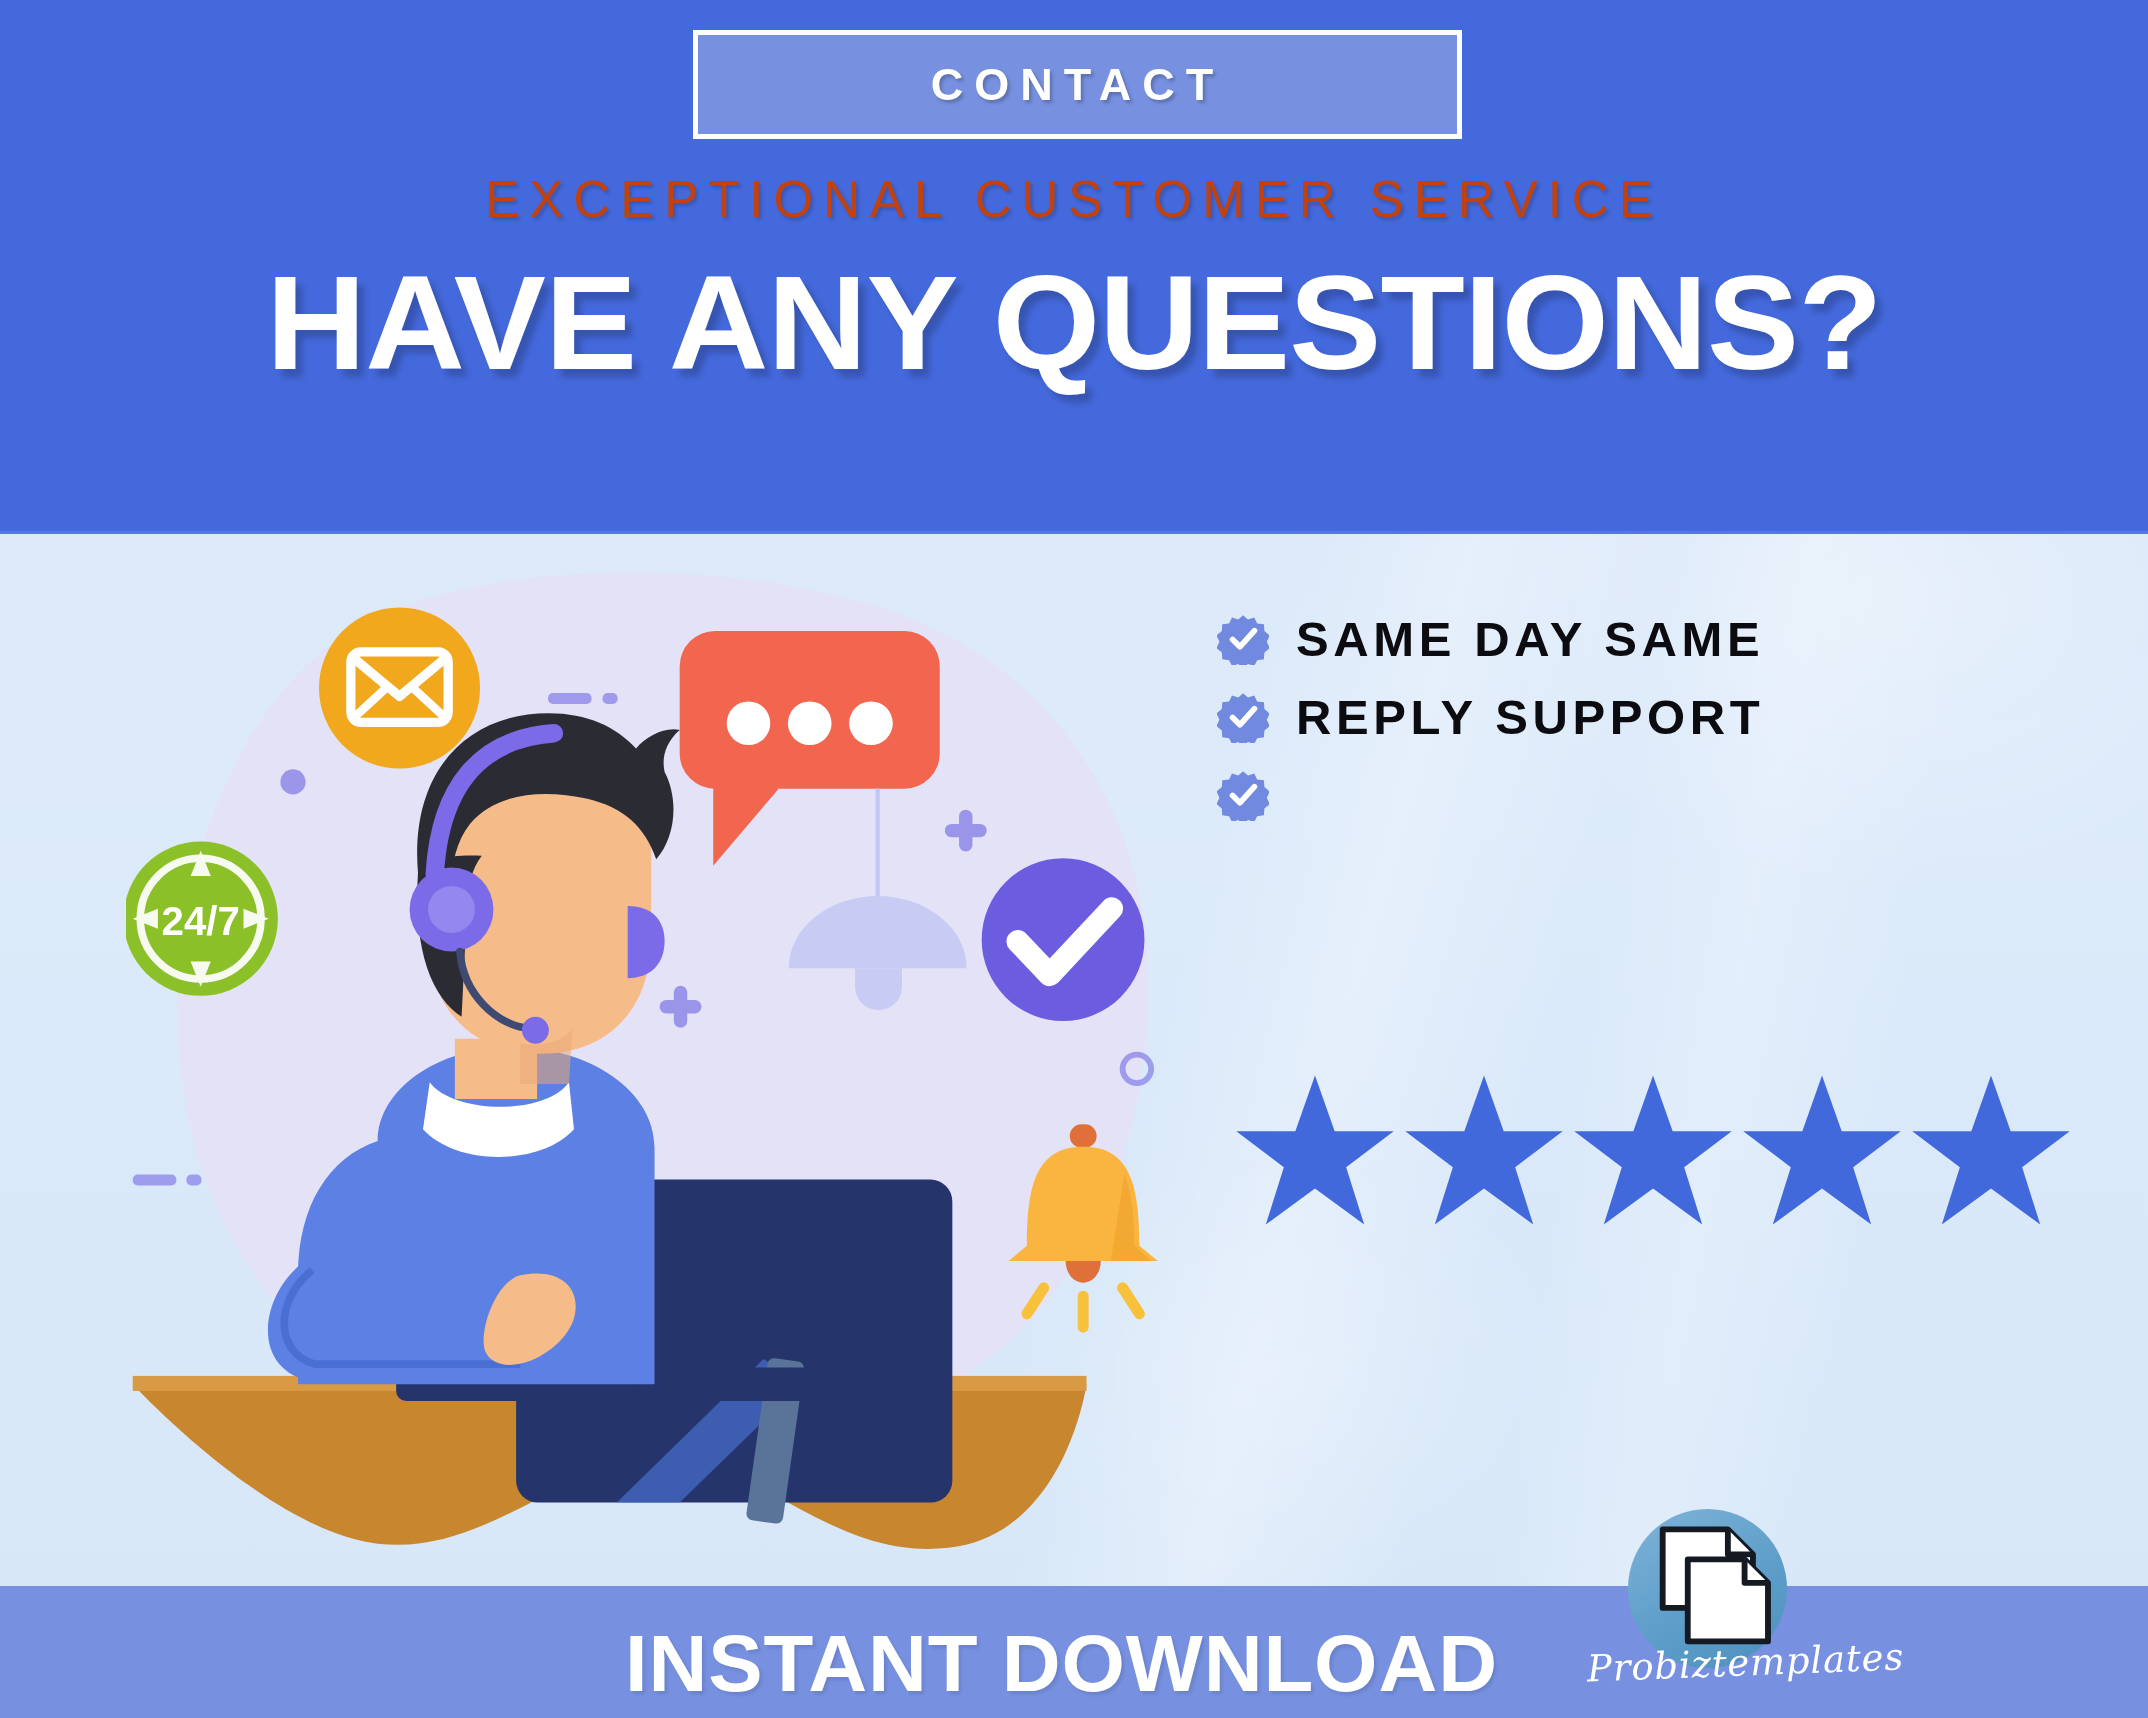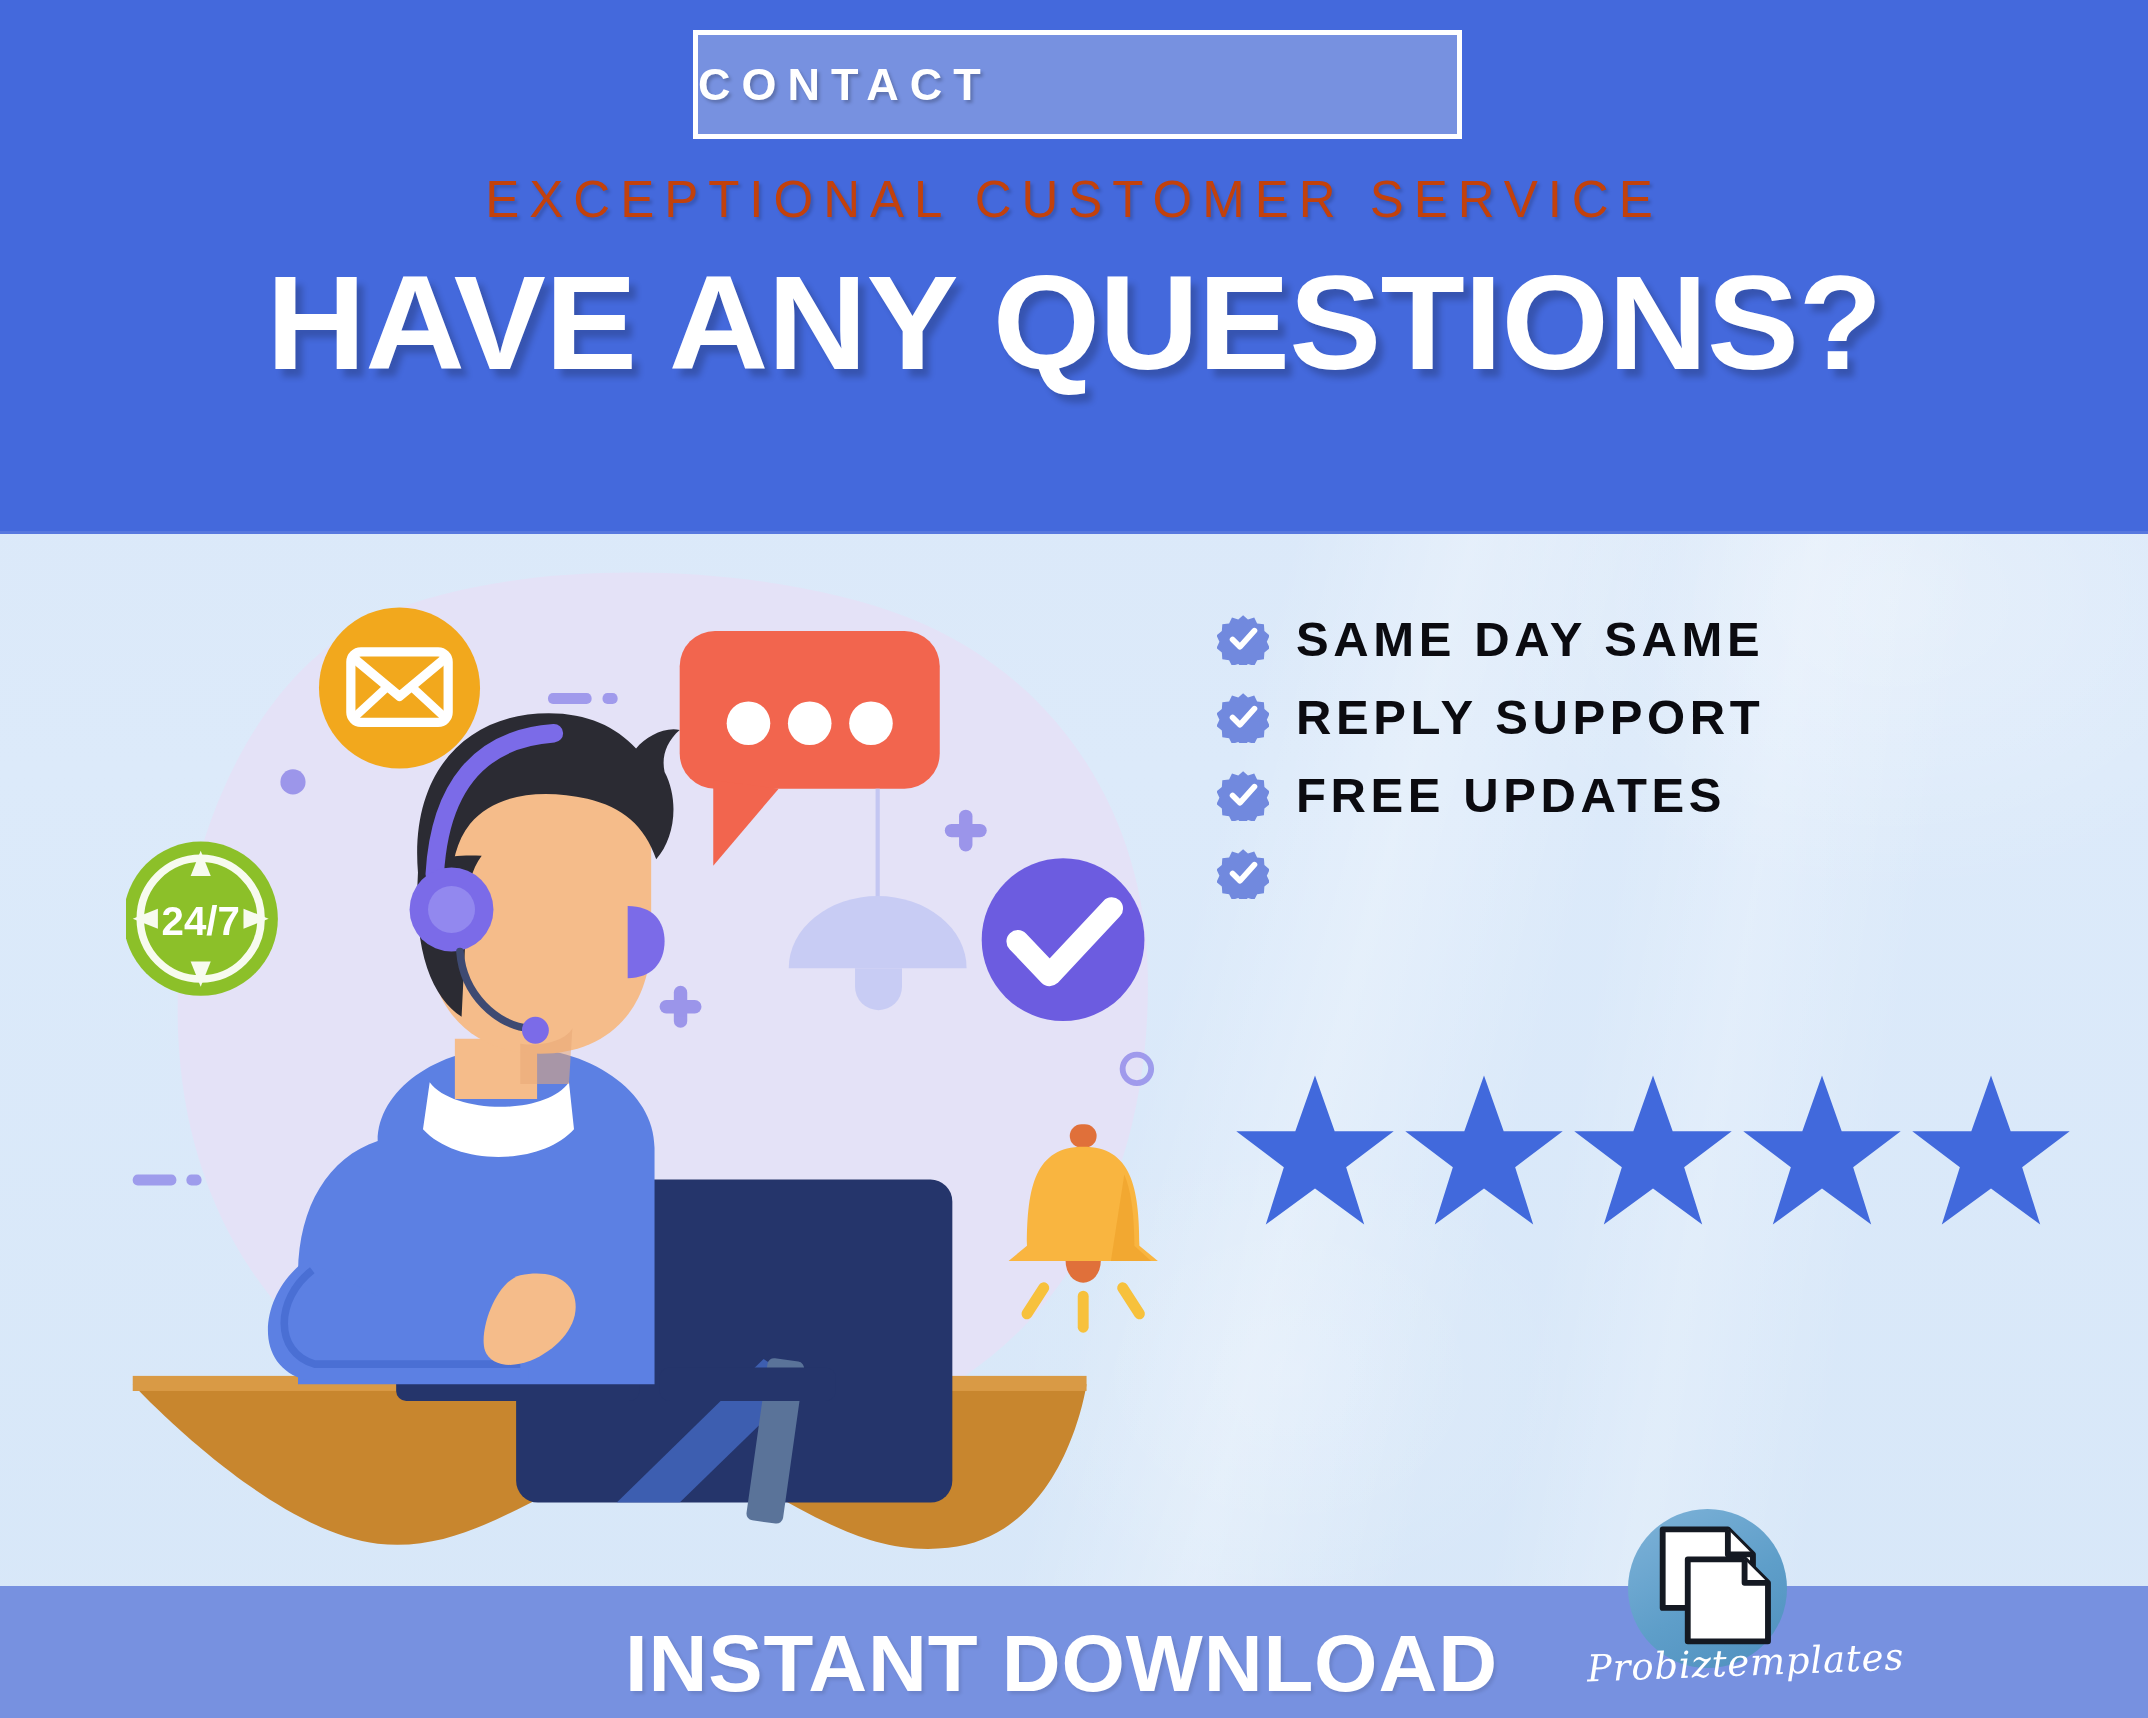--- a/index.html
+++ b/index.html
@@ -18,21 +18,21 @@
       radial-gradient(ellipse 587px 420px at 88% 35%, rgba(255,255,255,.30), rgba(255,255,255,0) 70%),
       radial-gradient(ellipse 420px 336px at 60% 80%, rgba(255,255,255,.16), rgba(255,255,255,0) 70%),
       linear-gradient(180deg,#DAE7F7 0%,#DCEAFA 45%,#D7E7F8 100%);
     pointer-events:none;}
 
   
   .header{position:absolute;left:0;top:0;width:2148px;height:534px;background:#4469DC;overflow:hidden;}
   .header::after{content:"";position:absolute;left:0;bottom:0;width:100%;height:3.4px;background:rgba(255,255,255,.10);}
   .contact-box{position:absolute;left:693px;top:30px;width:769px;height:109px;
     background:#7791E0;border:5.9px solid #ffffff;box-sizing:border-box;
-    display:flex;align-items:center;}
+    display:flex;align-items:center;justify-content:center;}
   .contact-box .label{color:#fff;font-size:45px;font-weight:700;letter-spacing:11px;
     text-shadow:2.5px 2.5px 3.4px rgba(0,0,0,.22);}
   .subtitle{position:absolute;left:0;top:170px;width:2148px;text-align:center;
     color:#c2410c;font-size:51px;font-weight:400;letter-spacing:10px;
     text-shadow:2.5px 2.5px 3.4px rgba(0,0,0,.18);}
   .headline{position:absolute;left:0;top:256px;width:2148px;text-align:center;
     color:#fff;font-size:134px;font-weight:700;letter-spacing:-0.8px;line-height:1;
     transform:scaleX(1.03);transform-origin:center;
     text-shadow:6.7px 7.6px 5.9px rgba(0,0,0,.20);}
 
@@ -206,29 +206,20 @@
     <div class="feature-row">
       <span class="badge">
         <svg width="52" height="52" viewBox="0 0 100 100">
           <path d="M50 2 L60 11 L73 7 L79 19 L93 21 L94 35 L105 44 L99 57 L105 70 L94 79 L93 93 L79 95 L73 107 L60 103 L50 112 L40 103 L27 107 L21 95 L7 93 L6 79 L-5 70 L1 57 L-5 44 L6 35 L7 21 L21 19 L27 7 L40 11 Z" transform="translate(0,-7) scale(0.93) translate(4,10)" fill="#7189DE"></path>
           <path d="M30 51 L44 65 L72 34" fill="none" stroke="#FFFFFF" stroke-width="11" stroke-linecap="round" stroke-linejoin="round"></path>
         </svg>
       </span>
       <span class="feature-label">REPLY SUPPORT</span>
     </div>
 
-    <div class="feature-row">
-      <span class="badge">
-        <svg width="52" height="52" viewBox="0 0 100 100">
-          <path d="M50 2 L60 11 L73 7 L79 19 L93 21 L94 35 L105 44 L99 57 L105 70 L94 79 L93 93 L79 95 L73 107 L60 103 L50 112 L40 103 L27 107 L21 95 L7 93 L6 79 L-5 70 L1 57 L-5 44 L6 35 L7 21 L21 19 L27 7 L40 11 Z" transform="translate(0,-7) scale(0.93) translate(4,10)" fill="#7189DE"></path>
-          <path d="M30 51 L44 65 L72 34" fill="none" stroke="#FFFFFF" stroke-width="11" stroke-linecap="round" stroke-linejoin="round"></path>
-        </svg>
-      </span>
-      <span class="feature-label">FREE UPDATES</span>
-    </div>
 
     <div class="feature-row">
       <span class="badge">
         <svg width="52" height="52" viewBox="0 0 100 100">
           <path d="M50 2 L60 11 L73 7 L79 19 L93 21 L94 35 L105 44 L99 57 L105 70 L94 79 L93 93 L79 95 L73 107 L60 103 L50 112 L40 103 L27 107 L21 95 L7 93 L6 79 L-5 70 L1 57 L-5 44 L6 35 L7 21 L21 19 L27 7 L40 11 Z" transform="translate(0,-7) scale(0.93) translate(4,10)" fill="#7189DE"></path>
           <path d="M30 51 L44 65 L72 34" fill="none" stroke="#FFFFFF" stroke-width="11" stroke-linecap="round" stroke-linejoin="round"></path>
         </svg>
       </span>
     </div>
   </div>

